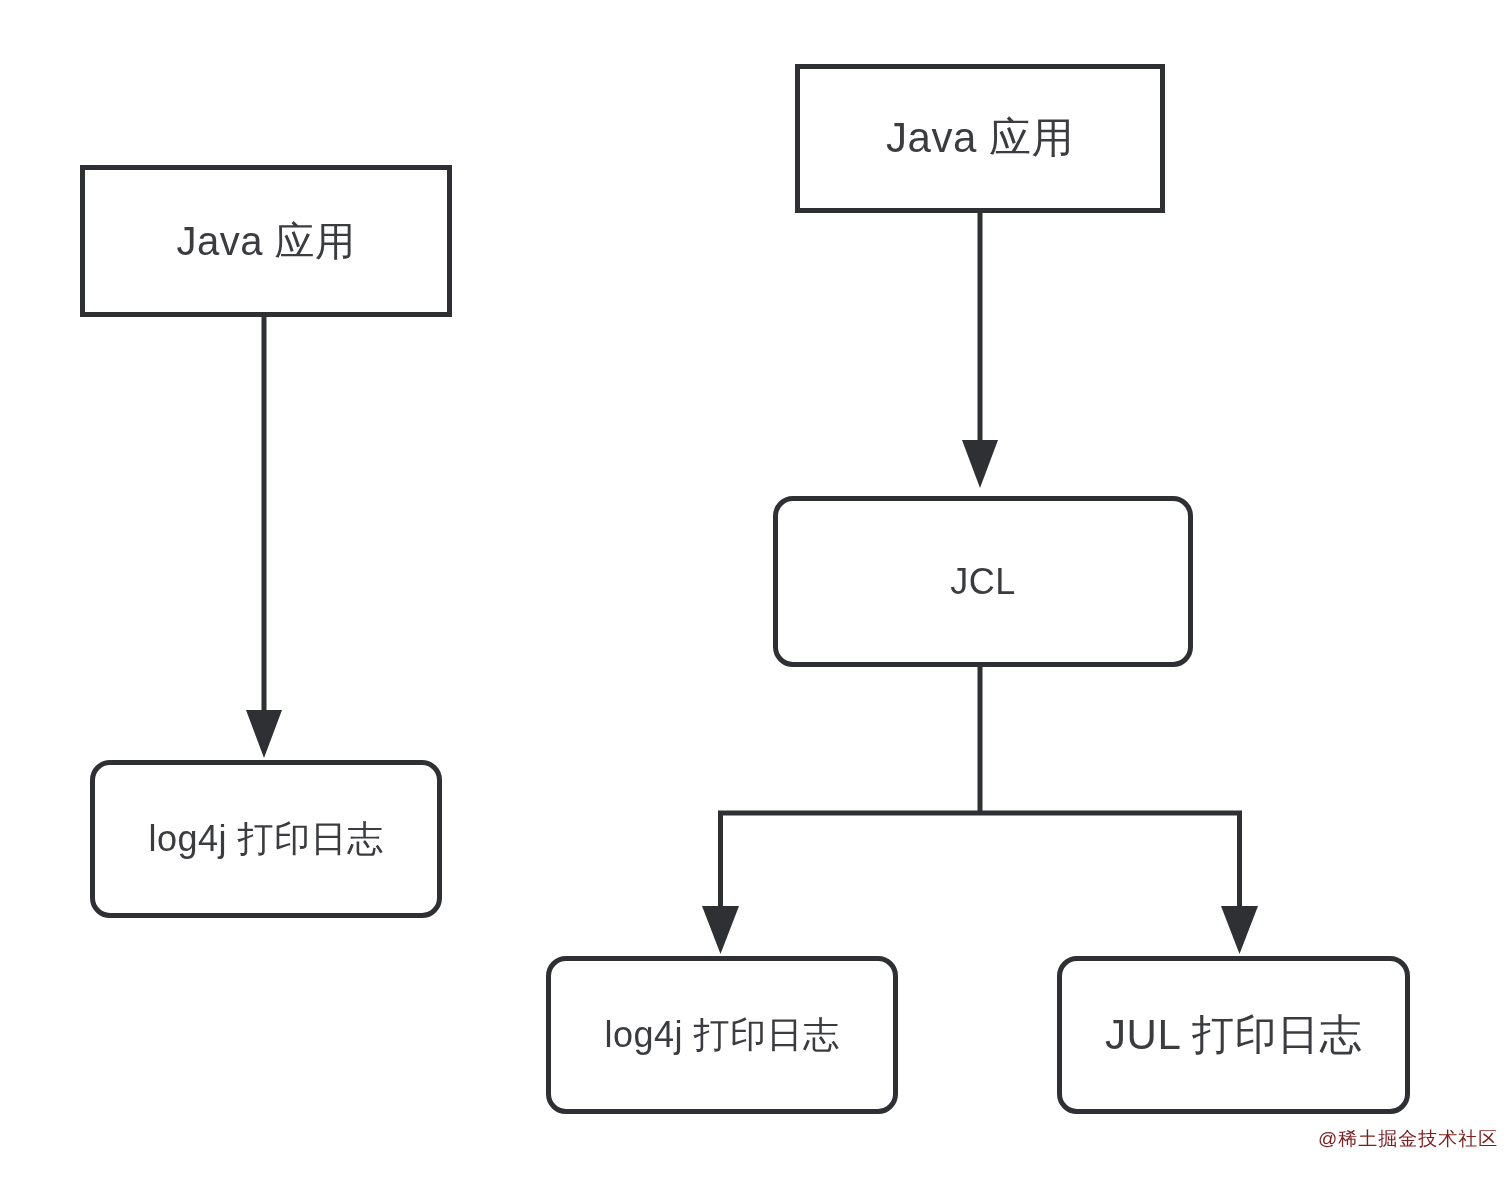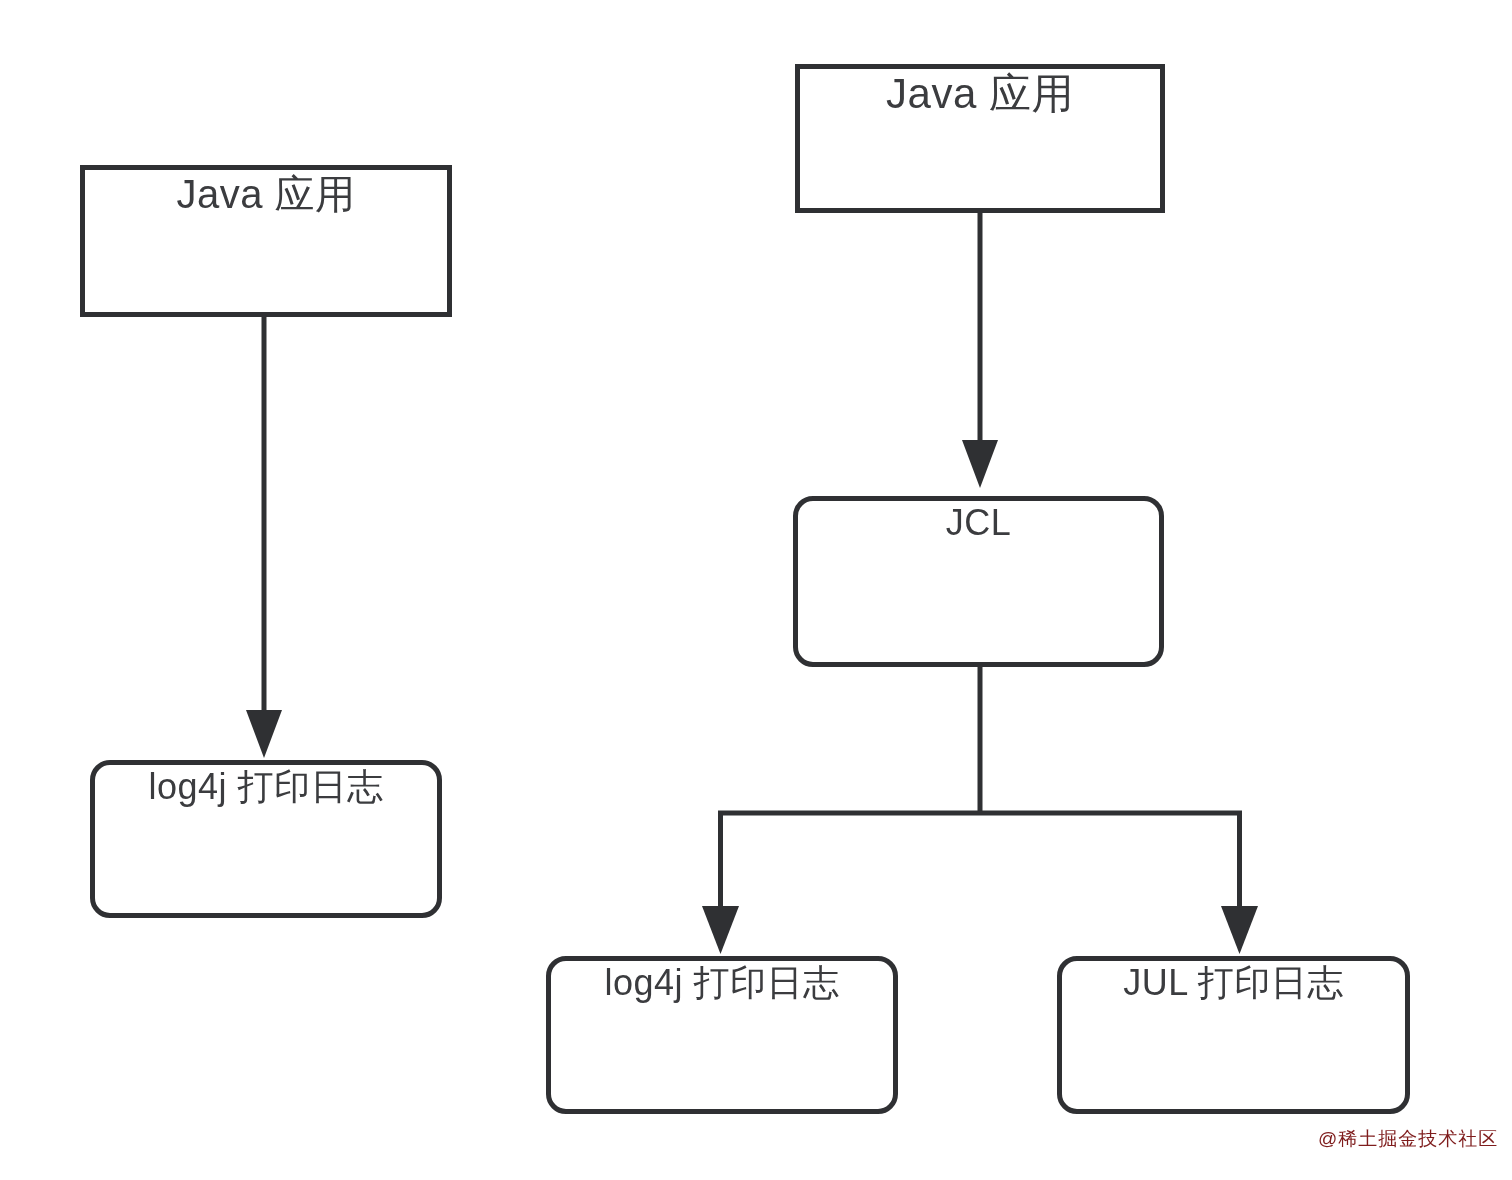--- a/index.html
+++ b/index.html
@@ -20,21 +20,21 @@
     left: 0;
     width: 1512px;
     height: 1180px;
   }
   .node {
     position: absolute;
     box-sizing: border-box;
     background: #ffffff;
     border: 5px solid #2f3033;
     display: flex;
-    align-items: flex-start;
+    align-items: center;
     justify-content: center;
     color: #3b3c3f;
     letter-spacing: 0.5px;
     white-space: nowrap;
     line-height: 1.2;
   }
   .node.rounded {
     border-radius: 20px;
   }
   .node.sharp {
@@ -60,39 +60,39 @@
   }
   
   #node-right-app {
     left: 795px;
     top: 64px;
     width: 370px;
     height: 149px;
     font-size: 42px;
   }
   #node-jcl {
-    left: 793px;
+    left: 773px;
     top: 496px;
-    width: 371px;
+    width: 420px;
     height: 171px;
     font-size: 36px;
   }
   #node-right-log4j {
     left: 546px;
     top: 956px;
     width: 352px;
     height: 158px;
     font-size: 36px;
   }
   #node-jul {
     left: 1057px;
     top: 956px;
     width: 353px;
     height: 158px;
-    font-size: 36px;
+    font-size: 42px;
   }
   #watermark {
     position: absolute;
     left: 1318px;
     top: 1126px;
     font-size: 19px;
     color: #7f1d1d;
     letter-spacing: 1px;
     white-space: nowrap;
   }

